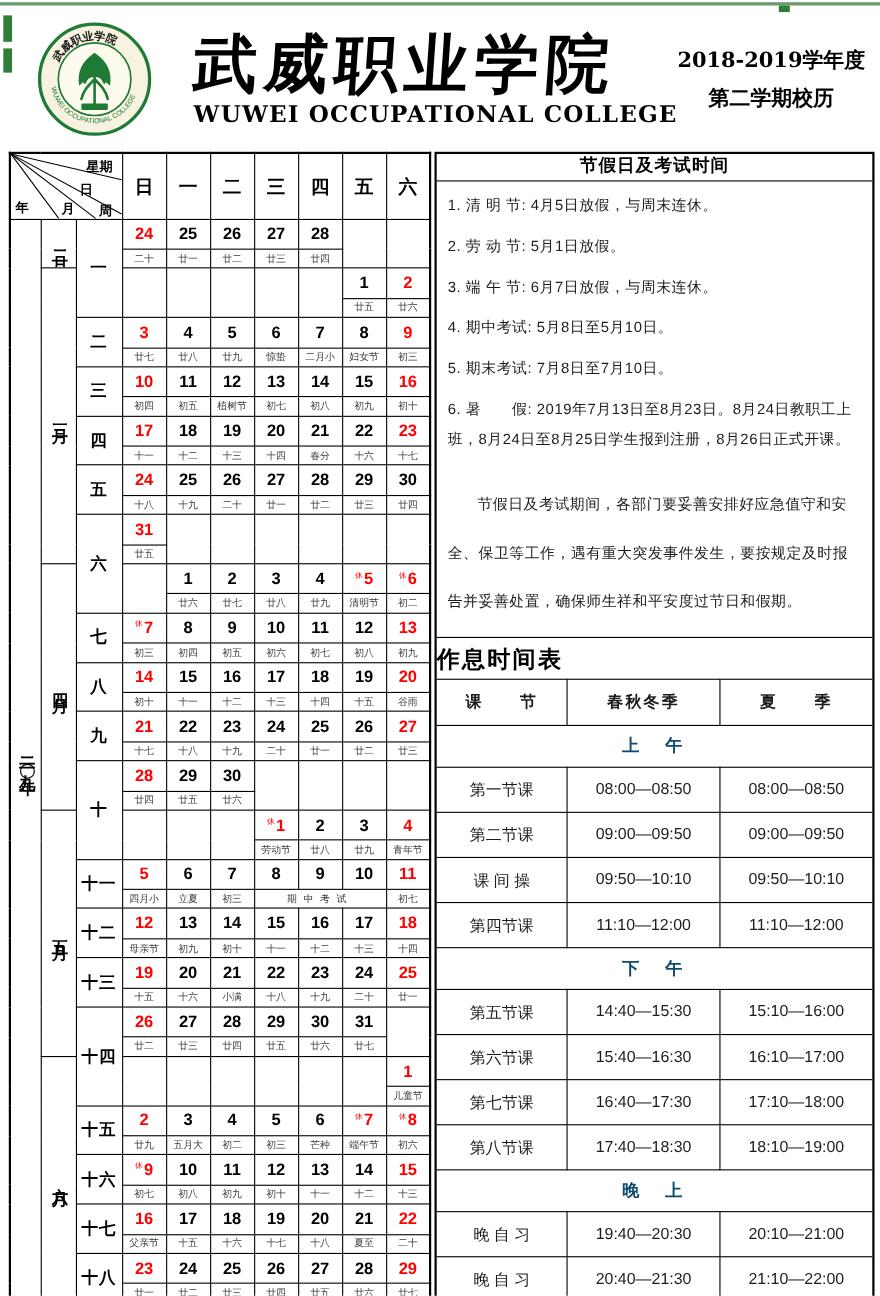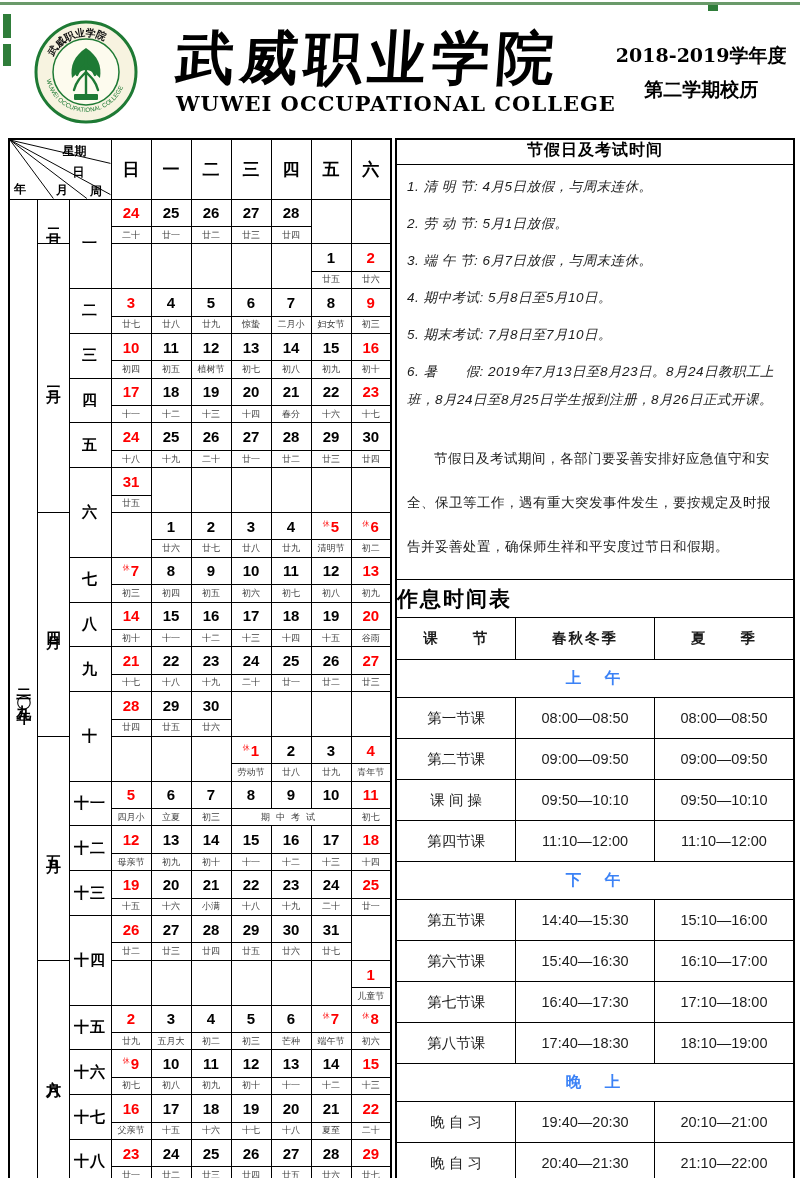--- a/index.html
+++ b/index.html
@@ -29,51 +29,51 @@
   .main { display: flex; align-items: stretch; padding: 0 5px 6px 8px; gap: 3px; }
 
   
   table.cal { border-collapse: collapse; table-layout: fixed; width: 382px; flex: 0 0 auto;
     border: 2px solid #000; }
   table.cal th, table.cal td { border: 1px solid #000; padding: 0; text-align: center; vertical-align: middle; overflow: hidden; }
   .cal thead th { height: 60px; font-size: 17px; font-weight: 700; }
   th.corner { position: relative; padding: 0; }
   .corner svg { position: absolute; inset: 0; width: 100%; height: 100%; }
   .corner .lbl { position: absolute; font-size: 12px; font-weight: 700; line-height: 1; }
-  .lbl-week { right: 24px; top: 5px; }
+  .lbl-week { right: 8px; top: 5px; }
   .lbl-day  { right: 26px; top: 26px; }
   .lbl-year { left: 4px; bottom: 4px; }
   .lbl-month{ left: 46px; bottom: 3px; }
   .lbl-zhou { left: 80px; bottom: 2px; }
 
   tr.date-row td { height: 27px; font-size: 15px; font-weight: 700; }
   tr.lunar-row td { height: 17px; font-size: 9px; color: #3c3c3c; font-weight: 400; }
   td.red { color: #fe0000; }
   td.lred { color: #fe0000; }
   sup.mark { font-size: 7px; color: #fe0000; font-weight: 400; vertical-align: super; margin-right: 1px; }
   td.year-cell, td.month-cell { font-size: 14px; font-weight: 400; }
   .vtext { writing-mode: vertical-rl; text-orientation: upright; letter-spacing: 5px; display: inline-block; }
   td.week-cell { font-size: 14px; font-weight: 400; letter-spacing: 1px; }
   td.lunar-merge { letter-spacing: 6px; }
 
   
   .right { flex: 1 1 auto; border: 2px solid #000; display: flex; flex-direction: column; }
   .holiday-title { text-align: center; font-weight: 700; font-size: 16px; padding: 0 0 3px;
     border-bottom: 1px solid #000; letter-spacing: 1px; }
   .holiday-list { padding: 8px 12px 0 10px; font-size: 13.5px; color: #1c1c1c; }
-  .holiday-item { line-height: 28px; margin-bottom: 9px; letter-spacing: 0.5px; font-style: italic; }
+  .holiday-item { line-height: 28px; margin-bottom: 9px; letter-spacing: 0.5px; }
   .notice { margin: 14px 10px 10px; text-indent: 2em; line-height: 44px; font-size: 13.5px;
     color: #1c1c1c; letter-spacing: 0.5px; }
   .sched-title { border-top: 1px solid #000; text-align: left; font-size: 21px; font-weight: 700;
     padding: 5px 0 4px; letter-spacing: 2px; }
   table.sched { width: 100%; border-collapse: collapse; table-layout: fixed; }
   .sched th, .sched td { border: 1px solid #000; text-align: center; font-size: 14.5px; color: #1c1c1c; }
   .sched th { height: 42px; font-weight: 700; letter-spacing: 2px; }
   .sched td { height: 41px; }
-  .sched tr.section td { font-weight: 700; font-size: 15.5px; letter-spacing: 4px; height: 38px; color: #3b82f6; }
+  .sched tr.section td { font-weight: 700; font-size: 15.5px; letter-spacing: 4px; height: 38px; color: #0c4a6e; }
   .sched th:first-child, .sched td:first-child { border-left: 0; }
   .sched th:last-child, .sched td:last-child { border-right: 0; }
   .sched tr:last-child td { border-bottom: 0; }
 </style>
 </head>
 <body>
 
 <div class="page">
   <div class="top-line"></div>
   <div class="edge-mark m1"></div>

